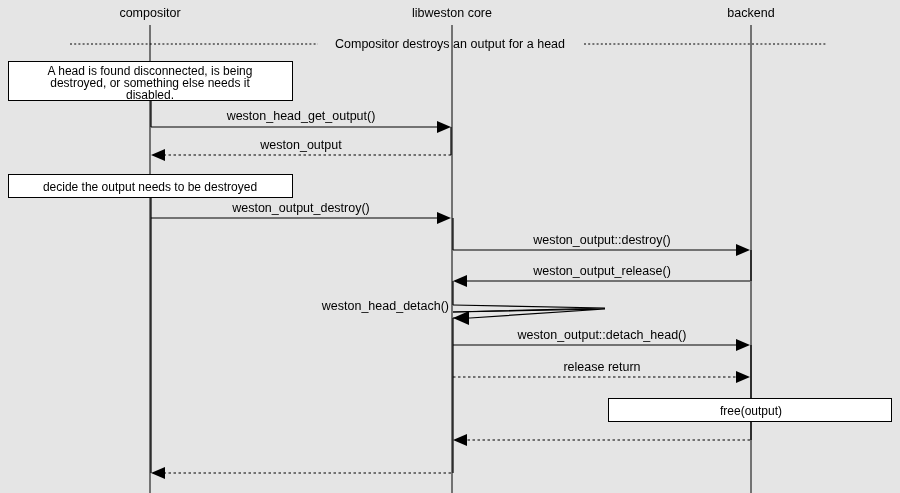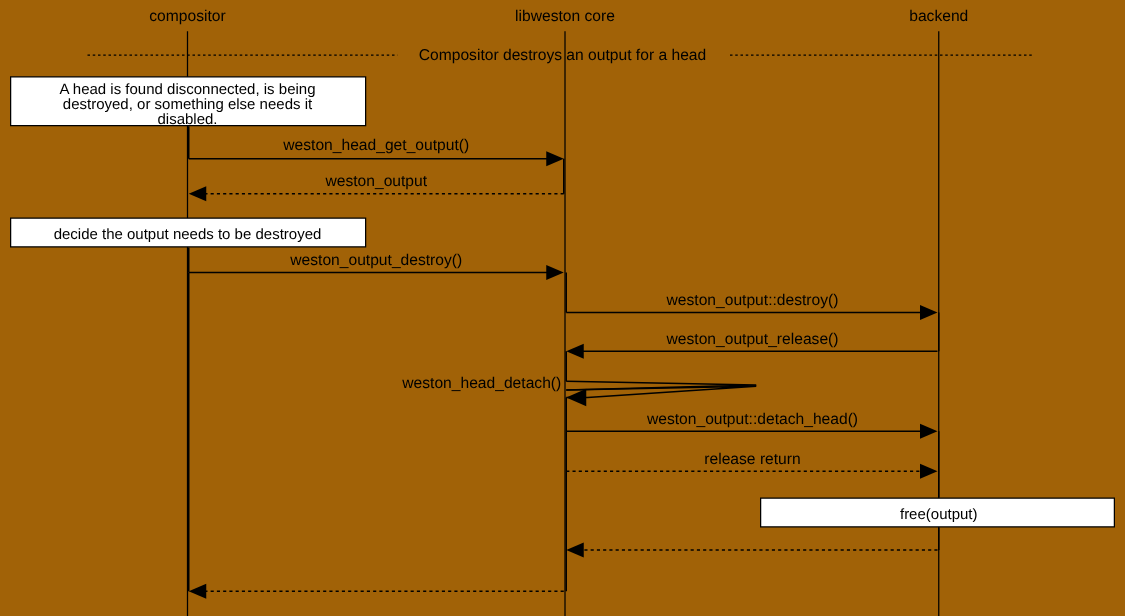--- a/index.html
+++ b/index.html
@@ -8,21 +8,21 @@
     background: #ffffff;
   }
   body {
     font-family: "Liberation Sans", sans-serif;
     color: #000000;
   }
   #diagram-root {
     position: relative;
     width: 900px;
     height: 493px;
-    background: #a16207;
+    background: #e5e5e5;
     overflow: hidden;
   }
   #seq-svg {
     position: absolute;
     left: 0;
     top: 0;
     width: 900px;
     height: 493px;
   }
   .participant-label {

